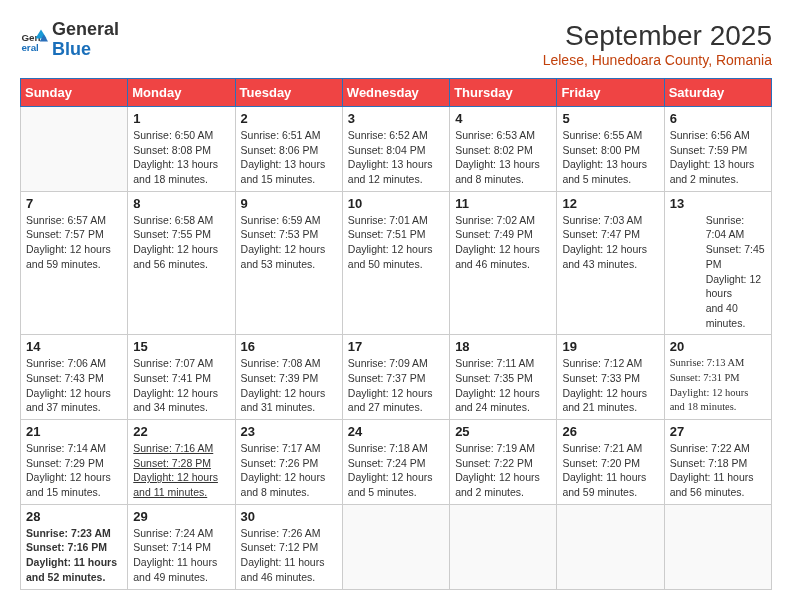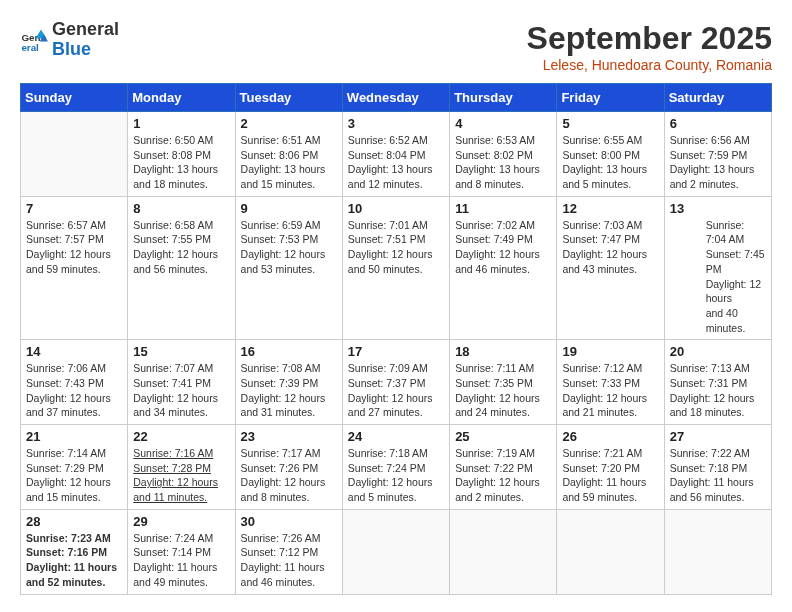--- a/index.html
+++ b/index.html
@@ -31,35 +31,35 @@
     .logo-general { color: #333; }
     .logo-blue { color: #1a6fba; }
     .logo-icon {
       width: 28px;
       height: 28px;
     }
     .title-block {
       text-align: right;
     }
     .month-title {
-      font-size: 32px;
-      font-weight: bold;
+      font-size: 28px;
+      font-weight: normal;
       color: #333;
     }
     .subtitle {
       font-size: 14px;
       color: #c2410c;
     }
     table {
       width: 100%;
       border-collapse: collapse;
       font-size: 11px;
     }
     thead tr th {
-      background-color: #1d4ed8;
+      background-color: #ef4444;
       color: #fff;
       padding: 6px 4px;
       text-align: left;
       font-size: 13px;
       font-weight: bold;
       border: 1px solid #2a6fba;
     }
     tbody tr td {
       border: 1px solid #ccc;
       padding: 4px 5px;
@@ -253,21 +253,21 @@
         </td>
         <td>
           <div class="day-num">19</div>
           <div class="day-info" style="white-space: pre-line;">Sunrise: 7:12 AM
 Sunset: 7:33 PM
 Daylight: 12 hours
 and 21 minutes.</div>
         </td>
         <td>
           <div class="day-num">20</div>
-          <div class="day-info" style="white-space: pre-line;">Sunrise: 7:13 AM
+          <div class="day-info" style="white-space: pre-line; font-family: Liberation Serif, serif;">Sunrise: 7:13 AM
 Sunset: 7:31 PM
 Daylight: 12 hours
 and 18 minutes.</div>
         </td>
       </tr>
       <tr>
         <td>
           <div class="day-num">21</div>
           <div class="day-info" style="white-space: pre-line;">Sunrise: 7:14 AM
 Sunset: 7:29 PM

